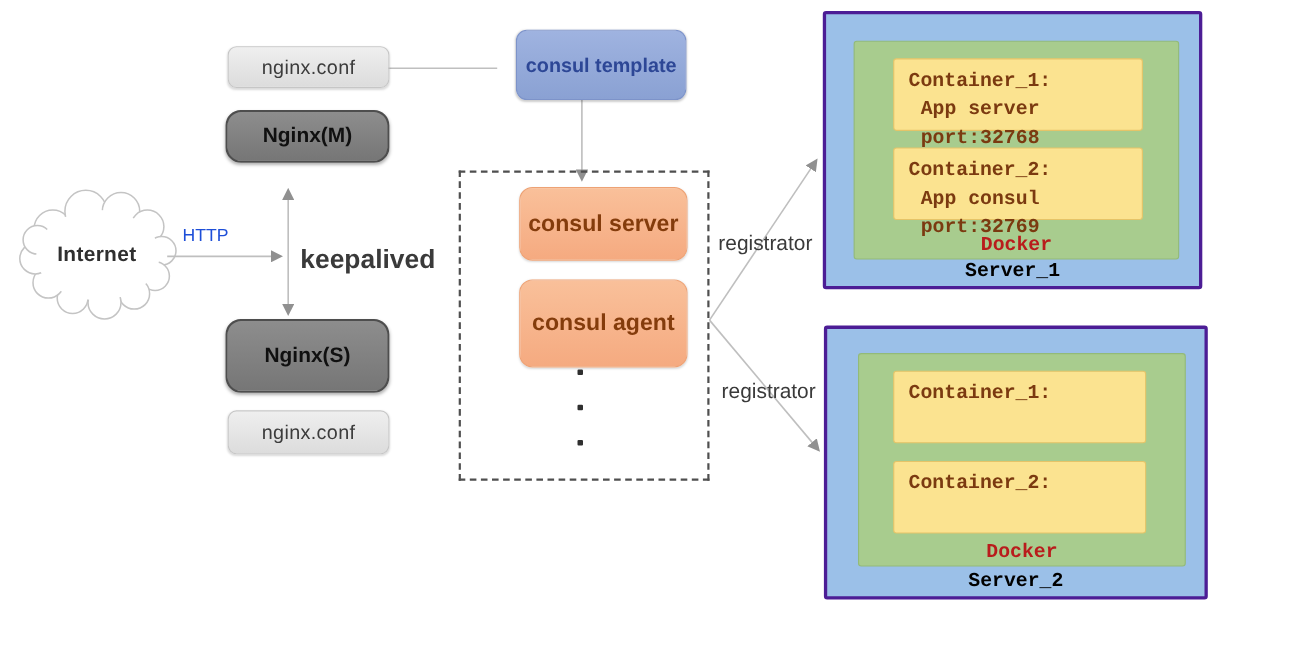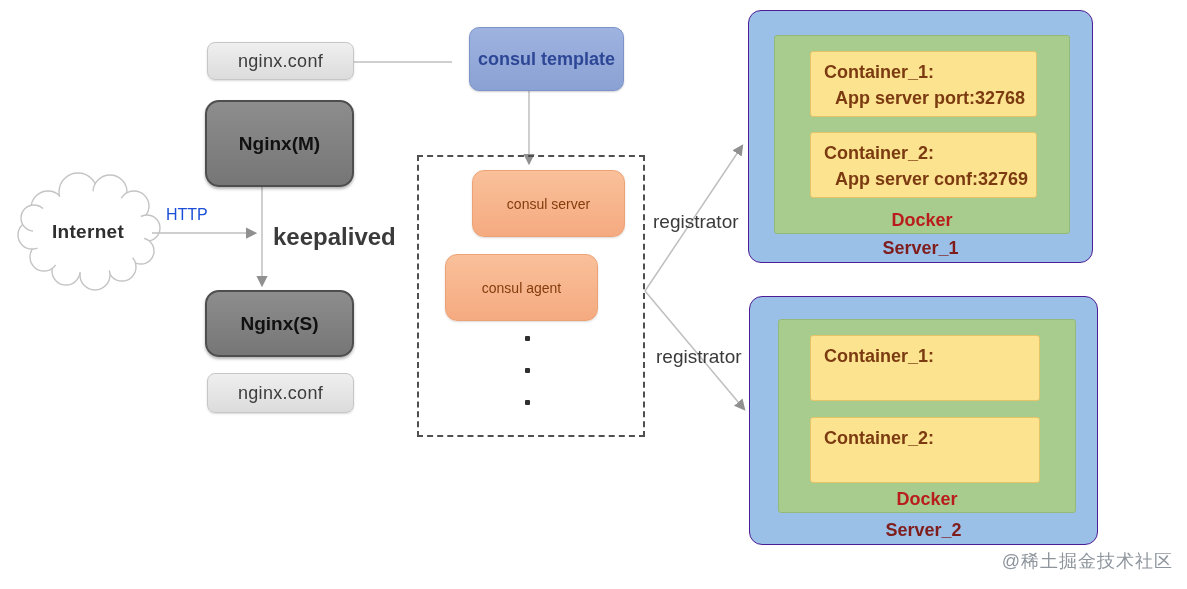--- a/index.html
+++ b/index.html
@@ -24,43 +24,43 @@
   .template-box{
     background:linear-gradient(180deg,#9fb3e0 0%,#8aa1d3 100%);
     border:1px solid #7d93c9;border-radius:10px;
     color:#2d4796;font-size:18px;font-weight:bold;
     box-shadow:0 1px 2px rgba(0,0,0,.2);
     text-align:center;
   }
   .consul-node{
     background:linear-gradient(180deg,#f9c09a 0%,#f5aa80 100%);
     border:1px solid #eda275;border-radius:12px;
-    color:#843c0c;font-size:14px;font-weight:normal;
+    color:#843c0c;font-size:21px;font-weight:bold;
     box-shadow:0 1px 2px rgba(0,0,0,.15);
   }
   .dashed-box{position:absolute;z-index:1;border:2px dashed #4f4f4f;box-sizing:border-box;background:transparent;}
   .edge-label{position:absolute;z-index:3;color:#3a3a3a;white-space:nowrap;}
   .server-box{
-    position:absolute;z-index:1;background:#9bc0e8;border:1px solid #4c1d95;border-radius:13px;box-sizing:border-box;
+    position:absolute;z-index:1;background:#9bc0e8;border:3px solid #4c1d95;border-radius:3px;box-sizing:border-box;font-family:Liberation Mono, monospace;
   }
   .docker-box{
     position:absolute;z-index:2;background:#a8cc8e;border:1px solid #93ba78;border-radius:3px;box-sizing:border-box;
   }
   .container-box{
     position:absolute;z-index:3;background:#fbe390;border:1px solid #e5c468;border-radius:3px;box-sizing:border-box;
     color:#7b3a10;font-size:18px;font-weight:bold;padding:7px 0 0 13px;line-height:1.45;
   }
   .container-box .port-line{padding-left:11px;}
   .docker-label{
     position:absolute;z-index:3;left:0;right:0;bottom:2px;text-align:center;
     color:#b91c1c;font-size:18px;font-weight:bold;
   }
   .server-label{
     position:absolute;z-index:3;left:0;right:0;bottom:3px;text-align:center;
-    color:#7f1d1d;font-size:18px;font-weight:bold;
+    color:#000000;font-size:18px;font-weight:bold;
   }
   .dot{position:absolute;z-index:2;width:5px;height:5px;background:#2f2f2f;border-radius:1px;}
   .internet-label{
     position:absolute;z-index:3;left:38px;top:221px;width:100px;text-align:center;
     color:#2f2f2f;font-size:19px;font-weight:bold;letter-spacing:.3px;
   }
   .watermark{
     position:absolute;z-index:4;right:14px;top:549px;
     color:#8e959d;font-size:18px;letter-spacing:1px;
   }
@@ -110,56 +110,55 @@
   </svg>
 
   <div class="internet-label">Internet</div>
 
   <div class="edge-label" style="left:166px;top:206px;font-size:16px;color:#1d4ed8;">HTTP</div>
   <div class="edge-label" style="left:273px;top:223px;font-size:24px;font-weight:bold;">keepalived</div>
   <div class="edge-label" style="left:653px;top:211px;font-size:19px;">registrator</div>
   <div class="edge-label" style="left:656px;top:346px;font-size:19px;">registrator</div>
 
   <div class="box conf-box" style="left:190px;top:42px;width:147px;height:38px;">nginx.conf</div>
-  <div class="box nginx-box" style="left:188px;top:100px;width:149px;height:87px;">Nginx(M)</div>
+  <div class="box nginx-box" style="left:188px;top:100px;width:149px;height:48px;">Nginx(M)</div>
   <div class="box nginx-box" style="left:188px;top:290px;width:149px;height:67px;">Nginx(S)</div>
   <div class="box conf-box" style="left:190px;top:373px;width:147px;height:40px;">nginx.conf</div>
 
   <div class="box template-box" style="left:452px;top:27px;width:155px;height:64px;">consul template</div>
 
   <div class="dashed-box" style="left:417px;top:155px;width:228px;height:282px;"></div>
   <div class="box consul-node" style="left:455px;top:170px;width:153px;height:67px;">consul server</div>
-  <div class="box consul-node" style="left:428px;top:254px;width:153px;height:67px;">consul agent</div>
+  <div class="box consul-node" style="left:455px;top:254px;width:153px;height:80px;">consul agent</div>
   <div class="dot" style="left:525px;top:336px;"></div>
   <div class="dot" style="left:525px;top:368px;"></div>
   <div class="dot" style="left:525px;top:400px;"></div>
 
   <div class="server-box" style="left:748px;top:10px;width:345px;height:253px;">
     <div class="docker-box" style="left:25px;top:24px;width:296px;height:199px;">
       <div class="container-box" style="left:35px;top:15px;width:227px;height:66px;">
         <div class="title-line">Container_1:</div>
         <div class="port-line">App server port:32768</div>
       </div>
       <div class="container-box" style="left:35px;top:96px;width:227px;height:66px;">
         <div class="title-line">Container_2:</div>
-        <div class="port-line">App server conf:32769</div>
+        <div class="port-line">App consul port:32769</div>
       </div>
       <div class="docker-label">Docker</div>
     </div>
     <div class="server-label">Server_1</div>
   </div>
 
   <div class="server-box" style="left:749px;top:296px;width:349px;height:249px;">
     <div class="docker-box" style="left:28px;top:22px;width:298px;height:194px;">
       <div class="container-box" style="left:31px;top:15px;width:230px;height:66px;">
         <div class="title-line">Container_1:</div>
       </div>
       <div class="container-box" style="left:31px;top:97px;width:230px;height:66px;">
         <div class="title-line">Container_2:</div>
       </div>
       <div class="docker-label">Docker</div>
     </div>
     <div class="server-label">Server_2</div>
   </div>
 
-  <div class="watermark">@稀土掘金技术社区</div>
 
 </div>
 
 </body></html>

